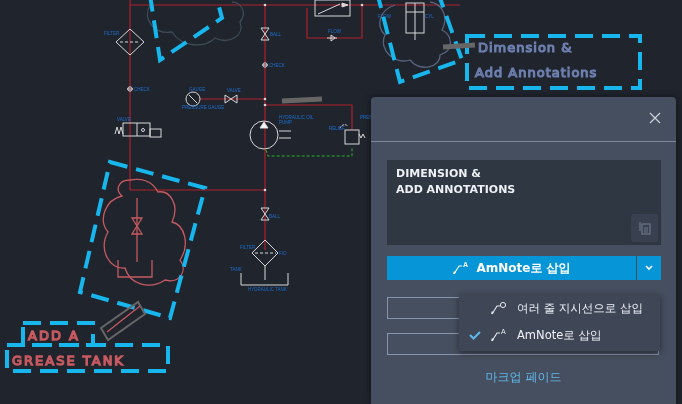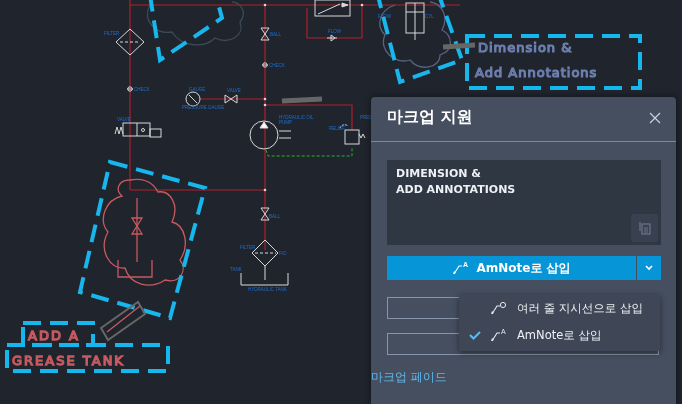--- a/index.html
+++ b/index.html
@@ -44,21 +44,21 @@
   }
   #insert-dd {
     position:absolute; left:266px; top:159px; width:24px; height:24px;
     background:#0696d7; display:flex; align-items:center; justify-content:center; cursor:pointer;
   }
   .field {
     position:absolute; left:16px; width:272px; height:22px;
     border:1px solid #8795aa; box-sizing:border-box; background:transparent;
   }
   #fade-link {
-    position:absolute; left:0; width:305px; top:272px; text-align:left;
+    position:absolute; left:0; width:305px; top:272px; text-align:center;
     color:#5fb8ec; font-size:12px; cursor:pointer;
   }
   #dropdown {
     position:absolute; left:459px; top:294px; width:201px; height:57px;
     background:#3f4757; box-shadow:0 2px 6px rgba(0,0,0,0.45); border-radius:2px;
   }
   .dd-item {
     position:absolute; left:0; width:201px; height:26px; display:flex; align-items:center;
     color:#eef1f5; font-size:11.5px; font-weight:normal; cursor:pointer;
   }
@@ -231,21 +231,20 @@
     <text class="hand-blue" x="478" y="52">Dimension &amp;</text>
     <text class="hand-blue" x="475" y="77">Add Annotations</text>
     <text class="hand-red" x="28" y="340">ADD A</text>
     <text class="hand-red" x="12" y="365">GREASE TANK</text>
   </g>
 </svg>
 </div>
 
 <div id="panel">
   <div id="panel-header">
-    <span id="panel-title">마크업 지원</span>
     <div id="close-btn">
       <svg width="18" height="18" viewBox="0 0 18 18">
         <line x1="4" y1="4" x2="14" y2="14" stroke="#c9ced7" stroke-width="1.3"></line>
         <line x1="14" y1="4" x2="4" y2="14" stroke="#c9ced7" stroke-width="1.3"></line>
       </svg>
     </div>
   </div>
 
   <div id="note-box">
     <span class="line">DIMENSION &amp;</span>

